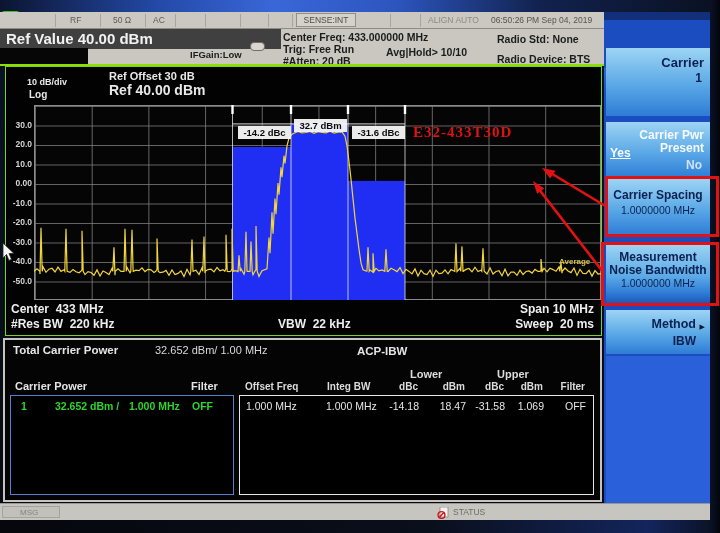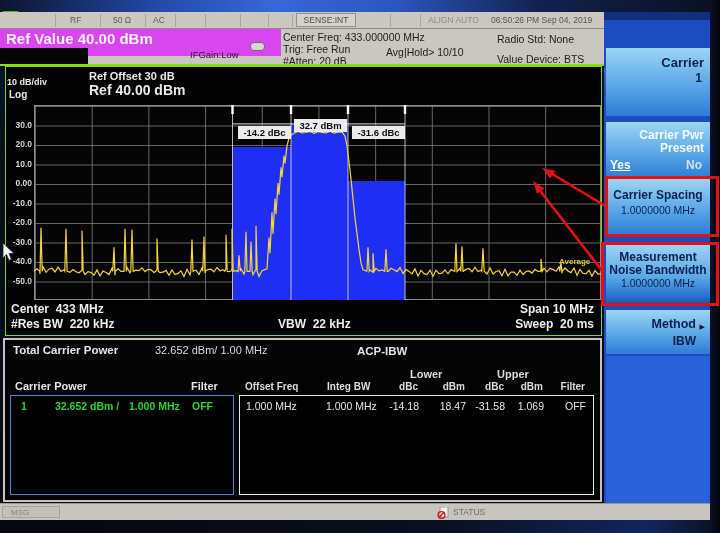--- a/index.html
+++ b/index.html
@@ -18,30 +18,30 @@
   #minibar{left:0;top:12px;width:604px;height:17px;background:#cac8c1;border-bottom:1px solid #8d8b85;}
   .mb-sep{position:absolute;top:2px;width:1px;height:13px;background:#a7a59e;}
   .mb-txt{position:absolute;top:3px;font-size:8.5px;color:#5c5a54;}
   .mb-box{position:absolute;top:1px;height:14px;border:1px solid #918f89;background:#d4d2cb;
           font-size:8.5px;color:#4e4c46;text-align:center;line-height:12px;}
   #logo-xj{left:2px;top:11px;width:17px;height:13px;background:#3fc322;border-radius:2px;
            color:#06300a;font-size:8px;font-weight:bold;text-align:center;line-height:13px;}
 
   
   #settings{left:0;top:29px;width:604px;height:35px;background:#c9c7c0;}
-  #refval-box{left:0;top:0;width:281px;height:27px;background:#d946ef;}
+  #refval-box{left:0;top:0;width:281px;height:20px;background:#404040;}
   #refval-box span{position:absolute;left:6px;top:1px;color:#f2f2f2;font-size:15px;font-weight:bold;}
   #blackbox2{left:0;top:19px;width:88px;height:16px;background:#060606;}
-  .set-txt{position:absolute;font-size:10.5px;font-weight:normal;color:#1c1c1c;text-align:right;}
+  .set-txt{position:absolute;font-size:10.5px;font-weight:bold;color:#1c1c1c;text-align:right;}
   #bubble-icon{left:250px;top:13px;width:15px;height:9px;border:1px solid #6e6c66;border-radius:4px;background:#d8d6cf;}
   #greenline{left:0;top:64px;width:604px;height:2px;background:#8ce000;}
 
   
   #specwin{left:5px;top:66px;width:597px;height:270px;background:#020202;border:1px solid #79d41e;}
-  .sw-txt{position:absolute;color:#e8e8e8;font-weight:bold;white-space:pre;}
+  .sw-txt{position:absolute;color:#e8e8e8;font-weight:bold;white-space:pre;margin-left:20px;}
   #graticule{position:absolute;left:28px;top:38px;width:567px;height:195px;border:1px solid #8a8a8a;
     background-color:#050505;
     background-image:linear-gradient(to right,rgba(125,125,125,.8) 1px,transparent 1px),
                      linear-gradient(to bottom,rgba(125,125,125,.8) 1px,transparent 1px);
     background-size:56.7px 19.5px;}
   #trace-svg{position:absolute;left:28px;top:38px;width:567px;height:195px;}
   #ylabels span{position:absolute;right:0;width:26px;text-align:right;color:#d6d6d6;font-size:8.5px;font-weight:bold;}
   .mkr-label{position:absolute;height:13px;background:rgba(245,245,245,.96);color:#0a0a0a;
              font-size:9.5px;font-weight:bold;text-align:center;line-height:13px;}
   #anno1,#anno2{position:absolute;color:#e01212;font-weight:bold;font-family:"Liberation Serif",serif;font-size:15px;letter-spacing:1px;}
@@ -54,21 +54,21 @@
   .tb-head{position:absolute;color:#dcdcdc;font-weight:bold;font-size:10px;white-space:pre;}
   .tb-cell{position:absolute;color:#e6e6e6;font-size:10.5px;white-space:pre;}
   .tb-cell-r{position:absolute;color:#e6e6e6;font-size:10.5px;white-space:pre;text-align:right;}
   #leftbox{position:absolute;left:5px;top:55px;width:224px;height:100px;border:1px solid #5580d0;background:#000;}
   #rightbox{position:absolute;left:234px;top:55px;width:355px;height:100px;border:1px solid #e6e6e6;background:#000;}
   .green{color:#2ed32e !important;font-weight:bold;}
 
   
   #statusbar{left:0;top:503px;width:710px;height:17px;background:#c7c5bf;border-top:1px solid #989690;}
   #msg-box{position:absolute;left:2px;top:2px;width:58px;height:12px;border:1px solid #a5a39d;
-           background:#c2c0ba;color:#84827c;font-size:8px;line-height:11px;padding-left:8px;}
+           background:#c2c0ba;color:#84827c;font-size:8px;line-height:11px;padding-left:17px;}
   #status-txt{position:absolute;left:453px;top:3px;color:#6e6c66;font-size:8.5px;}
 
   
   #sidebar{left:604px;top:12px;width:106px;height:491px;background:#1b4cc0;}
   #sb-topgap{position:absolute;left:0;top:0;width:106px;height:8px;background:#122f7c;}
   #sb-title{position:absolute;left:0;top:8px;width:106px;height:26px;
     background:linear-gradient(180deg,#2e6ace,#1c50b6);color:#fff;font-weight:bold;font-size:12.5px;
     text-align:center;line-height:26px;margin-top:48px;}
   .sb-btn{position:absolute;left:2px;width:104px;
     background:linear-gradient(180deg,#9dd4f4 0%,#5aa8e6 55%,#2e7cd6 100%);padding-left:28px;}
@@ -113,21 +113,21 @@
       <span>Ref Value 40.00 dBm</span>
     </div>
     <div id="blackbox2" class="abs"></div>
     <span class="set-txt" style="left:190px;top:20px;font-size:9.5px">IFGain:Low</span>
     <div id="bubble-icon" class="abs"></div>
     <span class="set-txt" style="left:283px;top:2px">Center Freq: 433.000000 MHz</span>
     <span class="set-txt" style="left:283px;top:14px">Trig: Free Run</span>
     <span class="set-txt" style="left:283px;top:26px">#Atten: 20 dB</span>
     <span class="set-txt" style="left:386px;top:17px">Avg|Hold&gt; 10/10</span>
     <span class="set-txt" style="left:497px;top:4px">Radio Std: None</span>
-    <span class="set-txt" style="left:497px;top:24px">Value Device: BTS</span>
+    <span class="set-txt" style="left:497px;top:24px">Radio Device: BTS</span>
   </div>
   <div id="greenline" class="abs"></div>
 
   <div id="specwin" class="abs">
     <span class="sw-txt" style="left:1px;top:10px;font-size:9px">10 dB/div</span>
     <span class="sw-txt" style="left:3px;top:22px;font-size:10px">Log</span>
     <span class="sw-txt" style="left:83px;top:3px;font-size:11px">Ref Offset 30 dB</span>
     <span class="sw-txt" style="left:83px;top:15px;font-size:14px">Ref 40.00 dBm</span>
 
     <div id="graticule"></div>
@@ -156,20 +156,21 @@
         <line x1="371" x2="371" y1="0" y2="195" stroke="rgba(255,255,255,0.7)" stroke-width="1"></line>
         <line x1="371" x2="371" y1="0" y2="9" stroke="#ffffff" stroke-width="2.4"></line>
         <line x1="198.5" x2="371" y1="18.915" y2="18.915" stroke="rgba(255,255,255,0.85)" stroke-width="1"></line>
         <path d="M0.0,166.3 L3.0,163.9 L5.8,166.3 L6.0,168.9 L7.0,122.8 L8.2,166.3 L9.0,161.8 L12.0,167.3 L15.0,164.2 L18.0,163.3 L21.0,167.0 L24.0,162.1 L27.0,166.4 L30.0,164.8 L30.8,166.3 L32.0,123.8 L33.0,164.1 L33.2,166.3 L36.0,167.4 L39.0,164.6 L42.0,166.7 L45.0,167.9 L46.8,166.3 L48.0,165.1 L48.0,125.8 L49.2,166.3 L51.0,169.6 L54.0,166.6 L57.0,167.5 L60.0,170.2 L63.0,164.9 L66.0,171.1 L69.0,166.0 L72.0,167.5 L75.0,169.5 L78.0,163.5 L78.8,166.3 L80.0,142.3 L81.0,170.2 L81.2,166.3 L84.0,163.8 L87.0,166.4 L89.8,166.3 L90.0,166.9 L91.0,123.8 L92.2,166.3 L93.0,162.4 L96.0,167.8 L96.8,166.3 L98.0,124.8 L99.0,162.7 L99.2,166.3 L102.0,165.1 L105.0,165.6 L108.0,162.8 L111.0,166.6 L114.0,164.3 L117.0,164.8 L120.0,167.4 L121.8,166.3 L123.0,164.2 L123.0,133.6 L124.2,166.3 L126.0,167.7 L129.0,167.2 L132.0,165.4 L135.0,170.4 L138.0,165.0 L141.0,169.6 L144.0,168.4 L147.0,165.9 L150.0,171.5 L153.0,164.3 L156.0,169.9 L156.8,166.3 L158.0,134.5 L159.0,166.8 L159.2,166.3 L162.0,165.2 L165.0,169.5 L168.0,162.8 L168.8,166.3 L170.0,131.6 L171.0,168.1 L171.2,166.3 L174.0,164.6 L177.0,164.1 L180.0,166.9 L183.0,162.5 L186.0,165.9 L189.0,164.6 L190.8,166.3 L192.0,163.4 L192.0,129.7 L193.2,166.3 L195.0,166.7 L196.8,166.3 L198.0,163.8 L198.0,123.8 L199.2,166.3 L201.0,165.6 L203.8,166.3 L204.0,167.2 L205.0,150.2 L206.2,166.3 L207.0,163.8 L210.0,169.1 L210.8,166.3 L212.0,126.8 L213.0,165.6 L213.2,166.3 L215.8,166.3 L216.0,167.1 L217.0,136.5 L218.2,166.3 L219.0,169.8 L220.8,166.3 L222.0,164.5 L222.0,120.9 L223.2,166.3 L225.0,171.4 L228.0,165.8 L233.0,163.8 L235.0,132.6 L236.0,148.2 L238.0,107.3 L239.0,128.7 L241.0,93.6 L242.0,109.2 L244.0,78.0 L245.0,89.7 L247.0,62.4 L248.0,72.1 L250.0,50.7 L251.0,58.5 L253.0,40.9 L255.0,33.1 L258.0,29.3 L260.0,28.2 L264.0,26.4 L268.0,27.8 L272.0,27.5 L276.0,26.5 L280.0,28.3 L284.0,26.6 L288.0,27.3 L292.0,27.9 L296.0,26.3 L300.0,28.1 L304.0,27.1 L308.0,26.8 L311.0,31.2 L313.0,40.9 L315.0,56.5 L317.0,74.1 L319.0,93.6 L321.0,113.1 L323.0,128.7 L325.0,144.3 L327.0,157.9 L329.0,164.8 L332.8,166.3 L333.0,165.5 L334.0,142.3 L335.2,166.3 L336.0,165.0 L337.8,166.3 L339.0,167.3 L339.0,148.2 L340.2,166.3 L342.0,163.3 L345.0,165.9 L348.0,165.0 L350.8,166.3 L351.0,163.1 L352.0,144.3 L353.2,166.3 L354.0,166.5 L357.0,163.3 L360.0,164.8 L363.0,166.6 L366.0,162.6 L369.0,168.5 L372.0,164.3 L375.0,166.4 L378.0,168.9 L381.0,163.9 L384.0,171.1 L387.0,165.2 L390.0,168.6 L393.0,169.5 L396.0,165.1 L399.0,171.4 L402.0,165.2 L405.0,168.6 L408.0,168.1 L411.0,164.9 L414.0,168.8 L417.0,164.6 L420.0,166.0 L420.8,166.3 L422.0,138.4 L423.0,166.5 L423.2,166.3 L426.0,163.3 L426.8,166.3 L428.0,141.4 L429.0,166.3 L429.2,166.3 L432.0,164.4 L435.0,163.5 L438.0,166.8 L441.0,162.2 L444.0,166.5 L447.0,165.2 L447.8,166.3 L449.0,143.3 L450.0,163.5 L450.2,166.3 L453.0,169.0 L456.0,162.8 L459.0,169.0 L462.0,166.5 L465.0,165.7 L468.0,170.8 L471.0,164.3 L474.0,170.8 L477.0,167.0 L480.0,167.2 L483.0,170.3 L486.0,165.1 L489.0,169.5 L492.0,166.5 L495.0,166.0 L498.0,168.1 L501.0,164.4 L504.0,166.4 L505.8,166.3 L507.0,165.9 L507.0,154.0 L508.2,166.3 L510.0,163.2 L513.0,166.9 L516.0,163.2 L519.0,164.6 L522.0,166.3 L525.0,161.8 L525.8,166.3 L527.0,157.9 L528.0,168.1 L528.2,166.3 L531.0,163.0 L534.0,165.9 L537.0,167.6 L540.0,163.0 L543.0,170.4 L546.0,164.3 L549.0,168.5 L552.0,168.7 L555.0,165.3 L558.0,171.1 L561.0,165.6 L564.0,169.0 L567.0,168.6" fill="none" stroke="#f2d53c" stroke-width="1.2"></path>
       </svg>
 
     <div class="mkr-label" style="left:232px;top:59px;width:53px">-14.2 dBc</div>
     <div class="mkr-label" style="left:288px;top:52px;width:53px">32.7 dBm</div>
     <div class="mkr-label" style="left:346px;top:59px;width:53px">-31.6 dBc</div>
 
+    <div id="anno1" style="left:407px;top:57px">E32-433T30D</div>
     <div id="avg-label" style="left:553px;top:190px">Average</div>
 
     <span class="sw-bot" style="left:5px;top:235px">Center  433 MHz</span>
     <span class="sw-bot" style="right:7px;top:235px">Span 10 MHz</span>
     <span class="sw-bot" style="left:5px;top:250px">#Res BW  220 kHz</span>
     <span class="sw-bot" style="left:272px;top:250px">VBW  22 kHz</span>
     <span class="sw-bot" style="right:7px;top:250px">Sweep  20 ms</span>
   </div>
 
   <div id="tablewin" class="abs">
@@ -222,21 +223,21 @@
     <div id="sb-title">Carriers</div>
 
     <div class="sb-btn" style="top:36px;height:68px">
       <div class="sb-dark" style="position:absolute;right:6px;top:7px;font-size:13px">Carrier</div>
       <div class="sb-dark" style="position:absolute;right:8px;top:23px;font-size:12px">1</div>
     </div>
 
     <div class="sb-btn" style="top:110px;height:56px">
       <div class="sb-white" style="position:absolute;right:6px;top:6px;font-size:12px">Carrier Pwr</div>
       <div class="sb-white" style="position:absolute;right:6px;top:19px;font-size:12px">Present</div>
-      <div class="sb-white" style="position:absolute;left:4px;top:36px;font-size:12px;text-decoration:underline">Yes</div>
+      <div class="sb-white" style="position:absolute;left:4px;top:24px;font-size:12px;text-decoration:underline">Yes</div>
       <div style="position:absolute;right:8px;top:36px;font-size:12px;font-weight:bold;color:#cfe2f4">No</div>
     </div>
 
     <div class="sb-btn" style="top:167px;height:56px">
       <div class="sb-dark" style="position:absolute;left:0;right:0;top:9px;font-size:12px;text-align:center">Carrier Spacing</div>
       <div class="sb-dark" style="position:absolute;left:0;right:0;top:25px;font-size:10.5px;text-align:center;font-weight:normal">1.0000000 MHz</div>
     </div>
 
     <div class="sb-btn" style="top:232px;height:60px;background:linear-gradient(180deg,#9dd4f4 0%,#5aa8e6 55%,#2e7cd6 82%,#1c55b8 100%)">
       <div class="sb-dark" style="position:absolute;left:0;right:0;top:6px;font-size:12px;text-align:center">Measurement</div>

